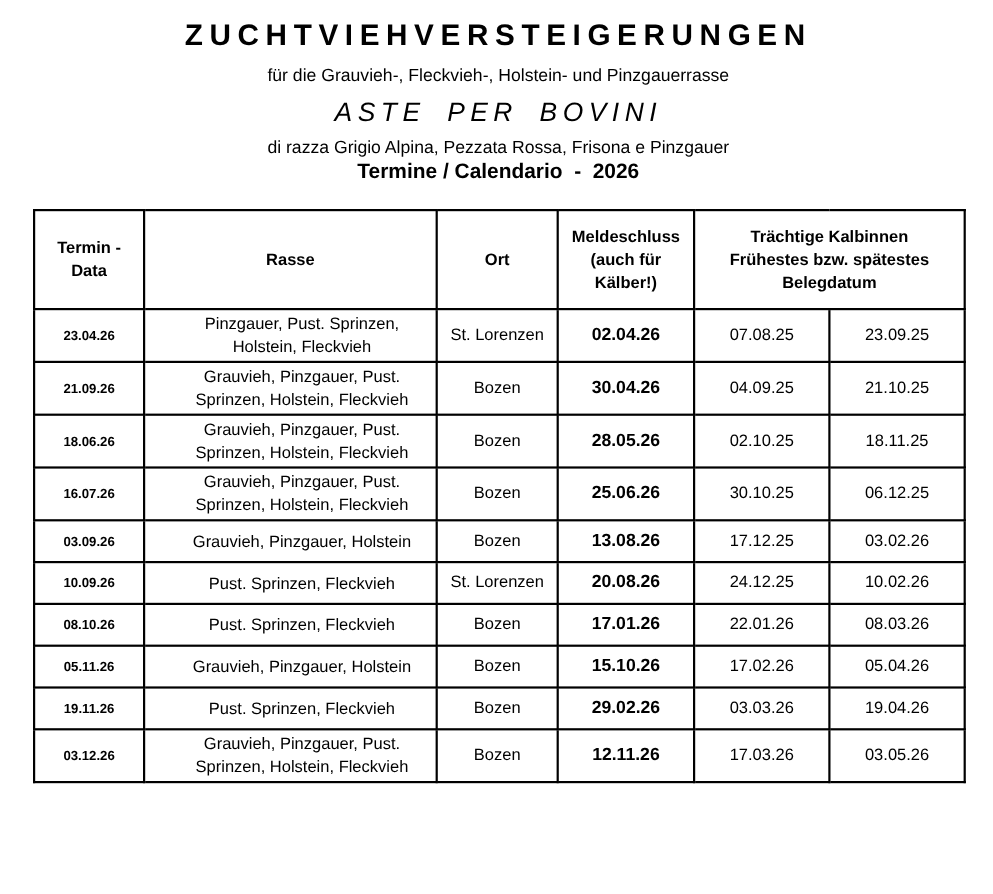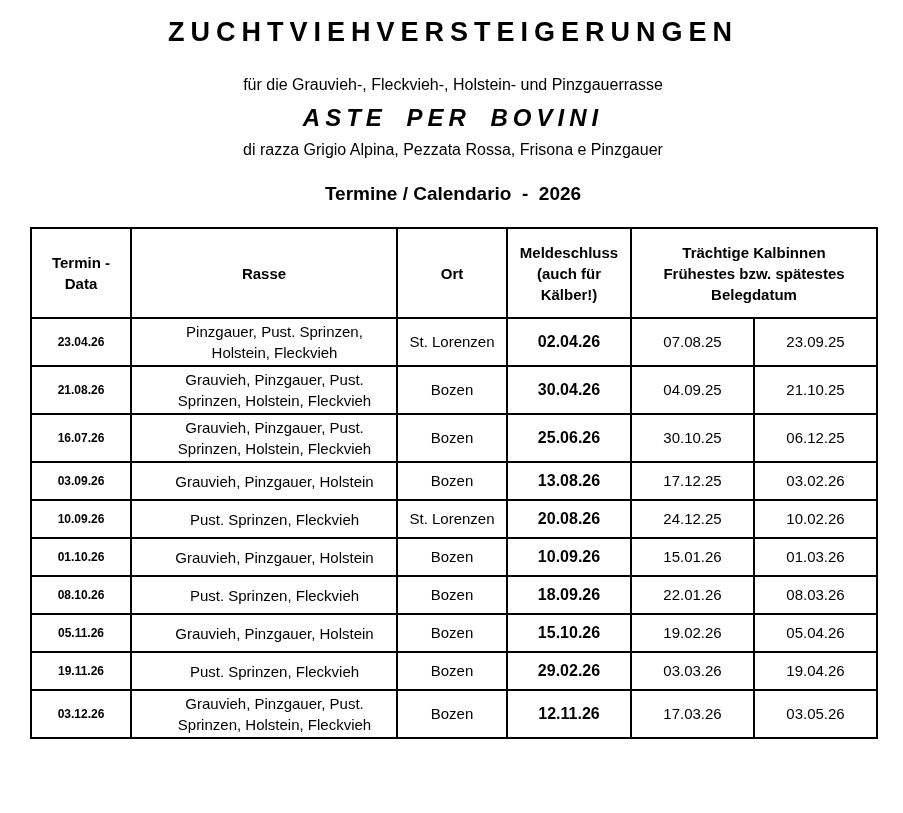--- a/index.html
+++ b/index.html
@@ -19,40 +19,39 @@
     margin-left: 30px;
     text-align: center;
   }
   .title-de {
     font-size: 27px;
     font-weight: bold;
     letter-spacing: 6px;
     line-height: 32px;
   }
   .subtitle-de {
-    margin-top: 27px;
+    margin-top: 12px;
     font-size: 16px;
     line-height: 20px;
   }
   .title-it {
     margin-top: 9px;
     font-size: 24px;
-    font-weight: bold;
+    font-weight: normal;
     font-style: italic;
     letter-spacing: 5px;
     word-spacing: 8px;
     line-height: 28px;
   }
   .subtitle-it {
     margin-top: 8px;
     font-size: 16px;
     line-height: 20px;
   }
   .calendar-heading {
-    margin-top: 22px;
     font-size: 19px;
     font-weight: bold;
     line-height: 24px;
     white-space: pre-wrap;
   }
   table.schedule {
     margin-left: 30px;
     margin-top: 21px;
     width: 846px;
     border-collapse: collapse;
@@ -125,29 +124,38 @@
     <td class="termin">23.04.26</td>
     <td class="rasse">Pinzgauer, Pust. Sprinzen,
 Holstein, Fleckvieh</td>
     <td class="ort">St. Lorenzen</td>
     <td class="meldeschluss">02.04.26</td>
     <td class="beleg">07.08.25</td>
     <td class="beleg">23.09.25</td>
   </tr>
 
   <tr>
-    <td class="termin">21.08.26</td>
+    <td class="termin">21.09.26</td>
     <td class="rasse">Grauvieh, Pinzgauer, Pust.
 Sprinzen, Holstein, Fleckvieh</td>
     <td class="ort">Bozen</td>
     <td class="meldeschluss">30.04.26</td>
     <td class="beleg">04.09.25</td>
     <td class="beleg">21.10.25</td>
   </tr>
 
+  <tr>
+    <td class="termin">18.06.26</td>
+    <td class="rasse">Grauvieh, Pinzgauer, Pust.
+Sprinzen, Holstein, Fleckvieh</td>
+    <td class="ort">Bozen</td>
+    <td class="meldeschluss">28.05.26</td>
+    <td class="beleg">02.10.25</td>
+    <td class="beleg">18.11.25</td>
+  </tr>
 
   <tr>
     <td class="termin">16.07.26</td>
     <td class="rasse">Grauvieh, Pinzgauer, Pust.
 Sprinzen, Holstein, Fleckvieh</td>
     <td class="ort">Bozen</td>
     <td class="meldeschluss">25.06.26</td>
     <td class="beleg">30.10.25</td>
     <td class="beleg">06.12.25</td>
   </tr>
@@ -163,44 +171,36 @@
 
   <tr>
     <td class="termin">10.09.26</td>
     <td class="rasse">Pust. Sprinzen, Fleckvieh</td>
     <td class="ort">St. Lorenzen</td>
     <td class="meldeschluss">20.08.26</td>
     <td class="beleg">24.12.25</td>
     <td class="beleg">10.02.26</td>
   </tr>
 
-  <tr>
-    <td class="termin">01.10.26</td>
-    <td class="rasse">Grauvieh, Pinzgauer, Holstein</td>
-    <td class="ort">Bozen</td>
-    <td class="meldeschluss">10.09.26</td>
-    <td class="beleg">15.01.26</td>
-    <td class="beleg">01.03.26</td>
-  </tr>
 
   <tr>
     <td class="termin">08.10.26</td>
     <td class="rasse">Pust. Sprinzen, Fleckvieh</td>
     <td class="ort">Bozen</td>
-    <td class="meldeschluss">18.09.26</td>
+    <td class="meldeschluss">17.01.26</td>
     <td class="beleg">22.01.26</td>
     <td class="beleg">08.03.26</td>
   </tr>
 
   <tr>
     <td class="termin">05.11.26</td>
     <td class="rasse">Grauvieh, Pinzgauer, Holstein</td>
     <td class="ort">Bozen</td>
     <td class="meldeschluss">15.10.26</td>
-    <td class="beleg">19.02.26</td>
+    <td class="beleg">17.02.26</td>
     <td class="beleg">05.04.26</td>
   </tr>
 
   <tr>
     <td class="termin">19.11.26</td>
     <td class="rasse">Pust. Sprinzen, Fleckvieh</td>
     <td class="ort">Bozen</td>
     <td class="meldeschluss">29.02.26</td>
     <td class="beleg">03.03.26</td>
     <td class="beleg">19.04.26</td>

